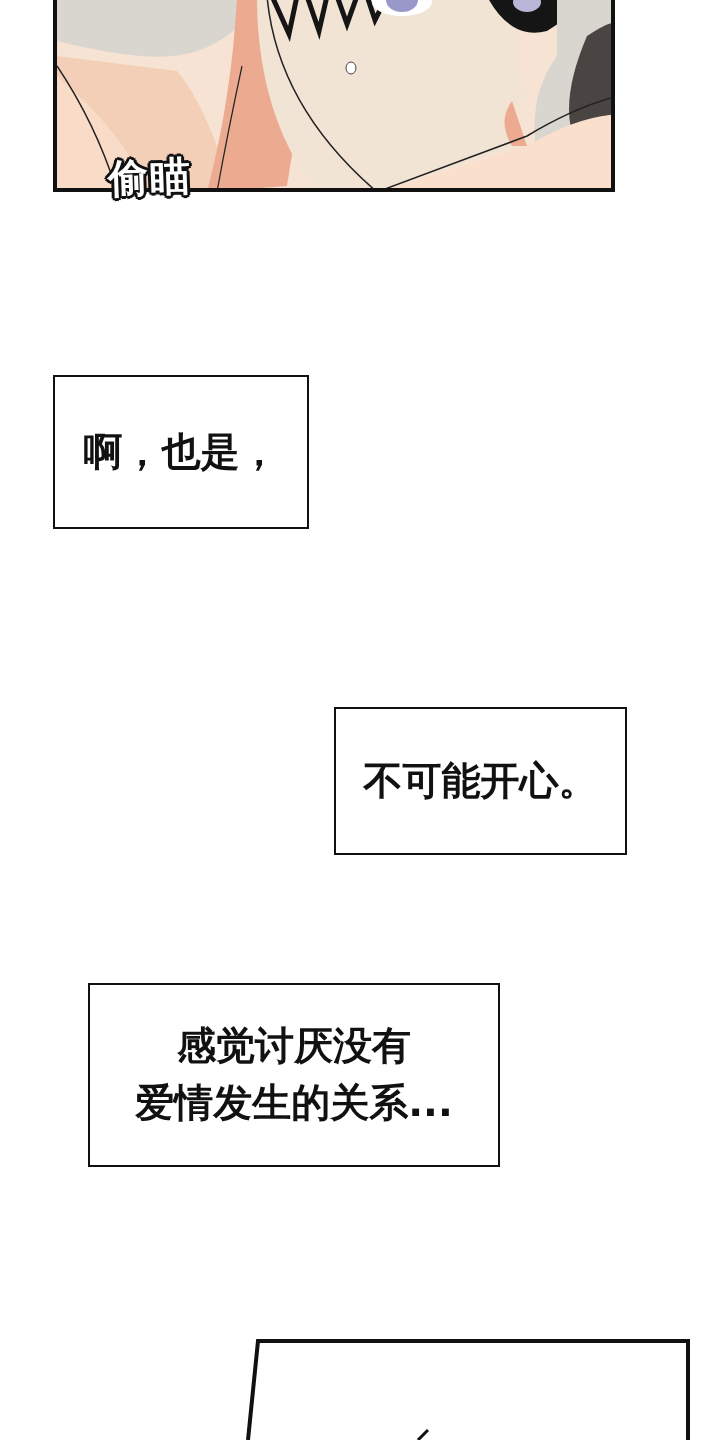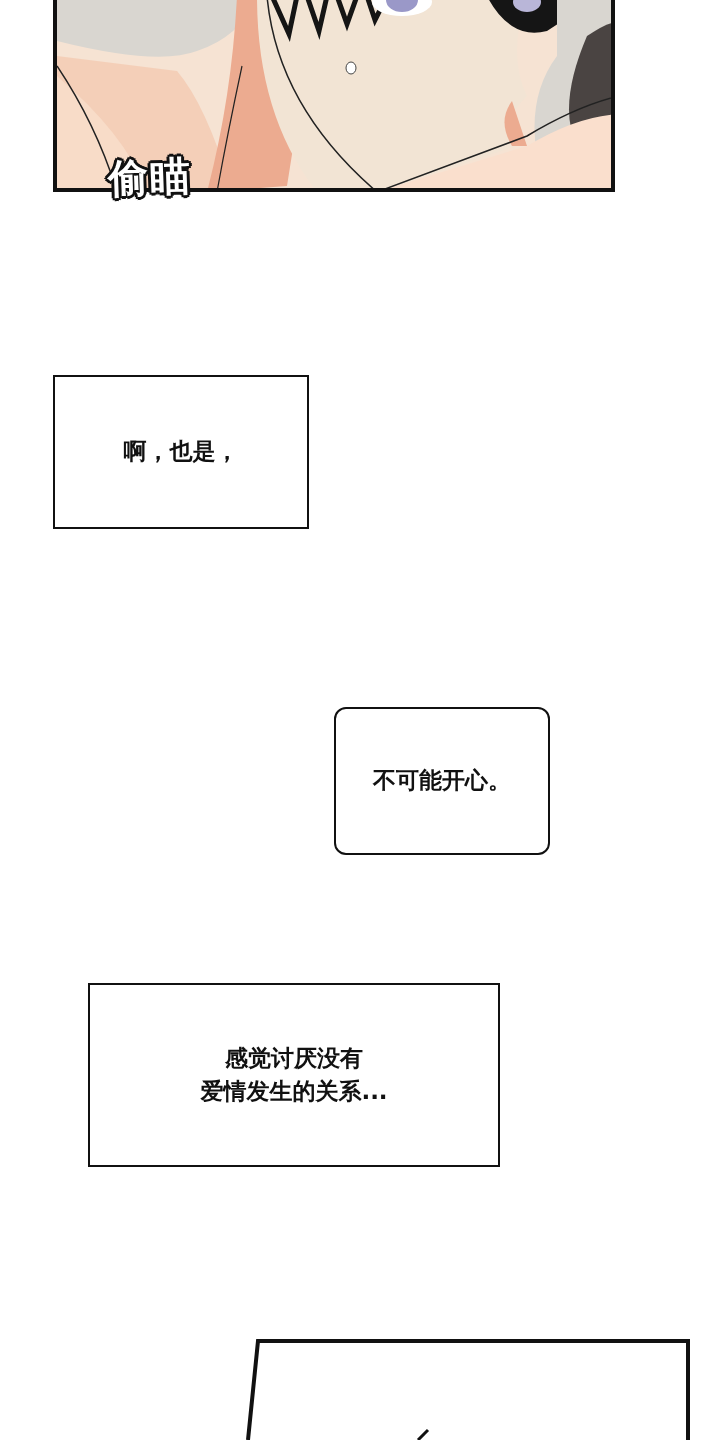--- a/index.html
+++ b/index.html
@@ -3,23 +3,23 @@
   <meta charset="utf-8">
   <style>
     html, body { margin:0; padding:0; background:#ffffff; }
     body { width:720px; height:1440px; position:relative; overflow:hidden; font-family:"DejaVu Sans", sans-serif; }
     .panel-art { position:absolute; left:53px; top:-4px; width:562px; height:196px; border:4px solid #111; border-top:none; box-sizing:border-box; overflow:hidden; background:#f3e2d2; }
     .panel-art svg { display:block; }
     .sfx { position:absolute; left:108px; top:150px; font-size:40px; font-weight:bold; color:#fff; letter-spacing:2px;
       text-shadow: -2px -2px 0 #111, 2px -2px 0 #111, -2px 2px 0 #111, 2px 2px 0 #111, 0 3px 0 #111, 3px 0 0 #111, -3px 0 0 #111, 0 -3px 0 #111;
       transform: rotate(-2deg); }
     .bubble { position:absolute; border:2px solid #111; background:#fff; box-sizing:border-box; display:flex; align-items:center; justify-content:center; text-align:center; color:#111; }
-    .bubble span { font-size:23px; line-height:1.45; font-weight:bold; white-space:pre-line; }
+    .bubble span { font-size:39px; line-height:1.45; font-weight:bold; white-space:pre-line; }
     .b1 { left:53px; top:375px; width:256px; height:154px; }
-    .b2 { left:334px; top:707px; width:216px; height:148px;border-radius:12px; }
+    .b2 { left:334px; top:707px; width:293px; height:148px; }
     .b3 { left:88px; top:983px; width:412px; height:184px; }
     .panel-next { position:absolute; left:0; top:1336px; width:720px; height:104px; }
   </style>
 </head>
 <body>
 
 <div class="panel-art">
   <svg width="562" height="196" viewBox="0 0 562 196">
     <rect x="0" y="0" width="562" height="196" fill="#f6e3d3"></rect>
 

